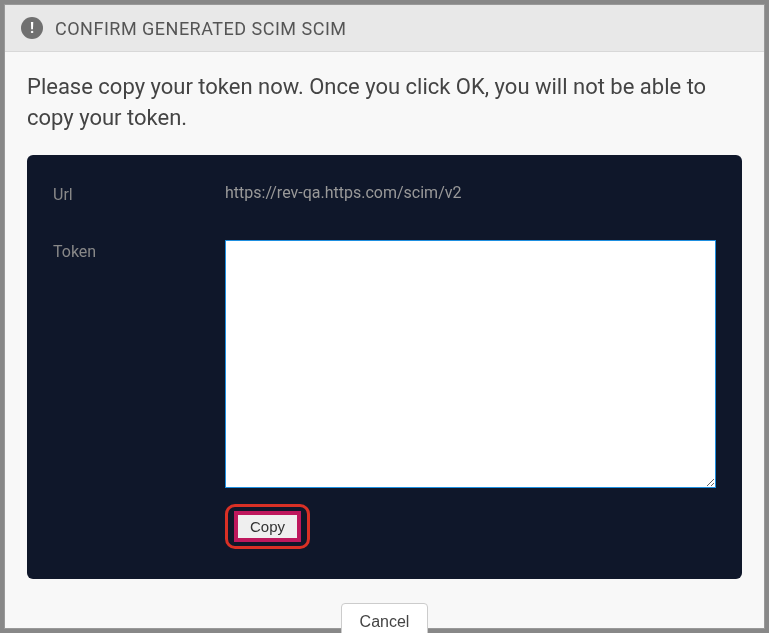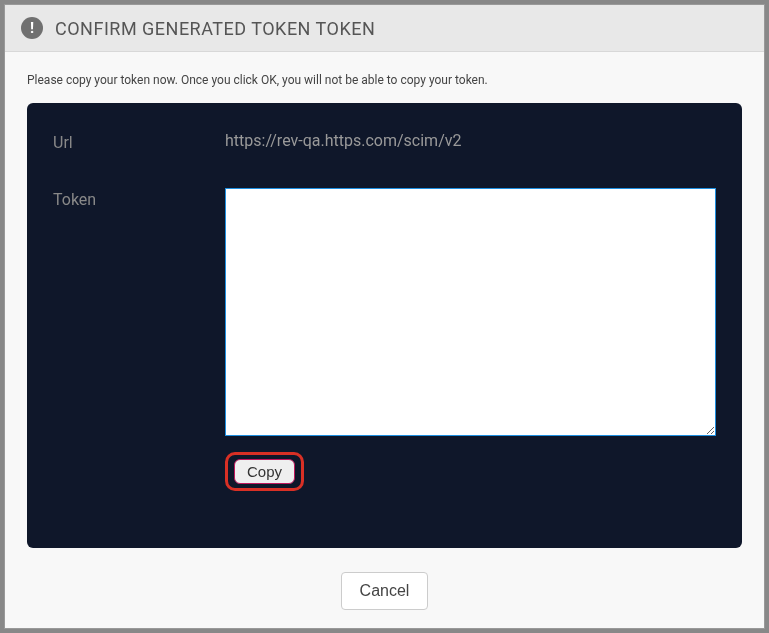--- a/index.html
+++ b/index.html
@@ -54,22 +54,22 @@
       letter-spacing: 0.5px;
     }
     .modal-body {
       padding: 20px 22px 10px 22px;
       flex: 1;
       display: flex;
       flex-direction: column;
     }
     .instruction {
       color: #444;
-      font-size: 12px;
-      margin-bottom: 14px;
+      font-size: 22px;
+      margin-bottom: 21px;
       line-height: 1.4;
     }
     .form-card {
       background: #0f172a;
       border-radius: 6px;
       padding: 28px 26px 30px 26px;
       flex: 1;
     }
     .form-row {
       display: flex;
@@ -107,26 +107,26 @@
     }
     .copy-wrapper {
       margin-top: 12px;
       display: inline-block;
       border: 3px solid #d93025;
       border-radius: 10px;
       padding: 4px 6px;
     }
     .copy-button {
       background: #efefef;
-      border: 1px solid #be185d;
+      border: 4px solid #be185d;
       padding: 3px 12px;
       font-size: 15px;
       color: #333;
       cursor: pointer;
-      border-radius: 6px;
+      border-radius: 0;
     }
     .modal-footer {
       padding: 14px 20px 18px 20px;
       display: flex;
       justify-content: center;
       gap: 10px;
     }
     .btn {
       padding: 9px 18px;
       font-size: 16px;
@@ -145,21 +145,21 @@
       border: 1px solid #169fe6;
       padding: 9px 22px;
     }
   </style>
 </head>
 <body>
 
 <div class="modal-wrapper">
   <div class="modal-header">
     <div class="header-icon">!</div>
-    <div class="header-title">CONFIRM GENERATED TOKEN TOKEN</div>
+    <div class="header-title">CONFIRM GENERATED SCIM SCIM</div>
   </div>
 
   <div class="modal-body">
     <div class="instruction">Please copy your token now. Once you click OK, you will not be able to copy your token.</div>
 
     <div class="form-card">
       <div class="form-row">
         <div class="form-label">Url</div>
         <div class="form-value url-value">https://rev-qa.https.com/scim/v2</div>
       </div>

